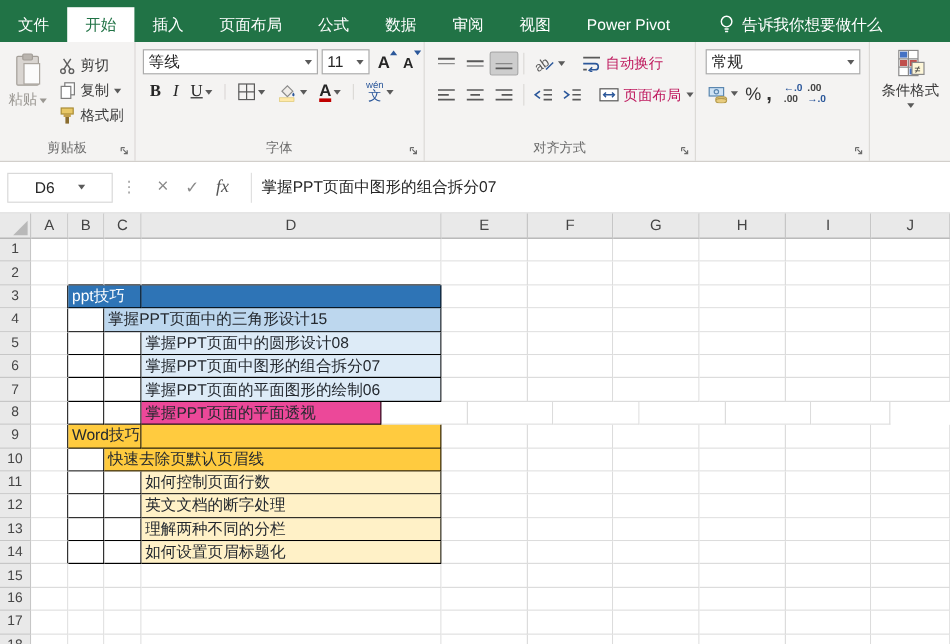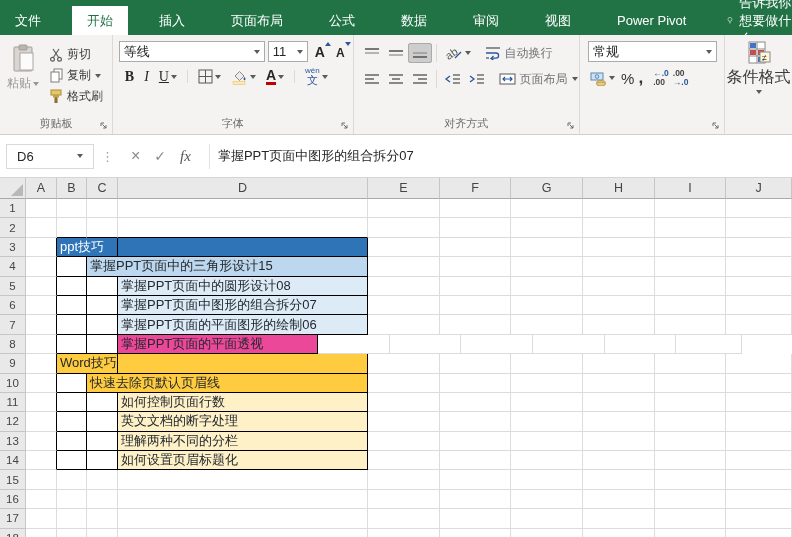--- a/index.html
+++ b/index.html
@@ -45,38 +45,38 @@
   .b-under { text-decoration:underline; font-family:"Liberation Serif",serif; }
   .a-color { border-bottom:3px solid #c00000; line-height:13px; font-weight:bold; }
   .wen { display:flex; flex-direction:column; align-items:center; line-height:1; color:#2b579a; }
   .wen .top { font-size:8px; } .wen .bot { font-size:11px; }
 
   
   .g-align { width:237px; }
   .al-r { display:flex; align-items:center; padding:2px 0 0 6px; height:26px; }
   .alico { width:24px; height:20px; display:flex; align-items:center; justify-content:center; border-radius:2px; }
   .alico.sel { background:#cdcdcd; border:1px solid #aaa; }
-  .al-txtbtn { display:flex; align-items:center; gap:4px; font-size:12px; color:#737373; margin-left:10px; white-space:nowrap; }
+  .al-txtbtn { display:flex; align-items:center; gap:4px; font-size:12px; color:#be185d; margin-left:10px; white-space:nowrap; }
 
   
   .g-num { width:145px; }
   .num-r1 { padding:2px 8px 0 8px; }
   .combo-num { width:129px; }
   .num-r2 { display:flex; align-items:center; gap:4px; padding:6px 4px 0 8px; }
   .decico { display:flex; flex-direction:column; line-height:1.05; font-size:8.5px; color:#444; font-weight:bold; }
   .decico .bl { color:#2b579a; }
   .pct { font-size:15px; color:#333; } .comma { font-size:17px; color:#333; font-weight:bold; }
 
   
   .g-cf { width:70px; border-right:none; display:flex; flex-direction:column; align-items:center; padding-top:6px; gap:2px; }
-  .cf-label { font-size:16px; color:#3b3b3b; white-space:nowrap; }
+  .cf-label { font-size:12px; color:#3b3b3b; white-space:nowrap; }
 
   
   .fbar { height:43px; background:#fff; border-bottom:1px solid #d5d5d5; display:flex; align-items:center; padding-left:6px; }
-  .namebox { width:88px; height:25px; border:1px solid #d9d9d9; display:flex; align-items:center; justify-content:space-between; padding:0 10px; font-size:13px; color:#262626; }
+  .namebox { width:88px; height:25px; border:1px solid #d9d9d9; display:flex; align-items:center; justify-content:space-between; padding:0 22px; font-size:13px; color:#262626; }
   .vdots { color:#a0a0a0; margin:0 7px; font-size:13px; letter-spacing:0; }
   .fbtns { display:flex; align-items:center; gap:14px; padding:0 10px; color:#8a8a8a; font-size:14px; }
   .fx { font-style:italic; font-family:"Liberation Serif",serif; color:#555; font-size:15px; }
   .fsep { width:1px; height:25px; background:#e0e0e0; margin:0 8px; }
   .ftext { font-size:13px; color:#262626; white-space:nowrap; }
 
   
   .sheet { position:relative; }
   .colheads { display:flex; height:21px; }
   .corner { width:26px; background:#e9e9e9; border-right:1px solid #c6c6c6; border-bottom:1px solid #aaa; position:relative; }
@@ -91,21 +91,21 @@
   .cell { border-right:1px solid #dcdcdc; border-bottom:1px solid #dcdcdc; background:#fff;
     font-size:13px; color:#24292f; padding-left:3px; white-space:nowrap; display:flex; align-items:center; overflow:visible; }
   .cell.tbl { border-right-color:#000; border-bottom-color:#000; }
 
   svg { display:block; }
 </style>
 </head>
 <body>
 
 <div class="tabbar">
-  <div style="display:flex;gap:16px;">
+  <div style="display:flex;">
       <div class="tab">文件</div>
       <div class="tab active">开始</div>
       <div class="tab">插入</div>
       <div class="tab">页面布局</div>
       <div class="tab">公式</div>
       <div class="tab">数据</div>
       <div class="tab">审阅</div>
       <div class="tab">视图</div>
       <div class="tab">Power Pivot</div>
     </div>

